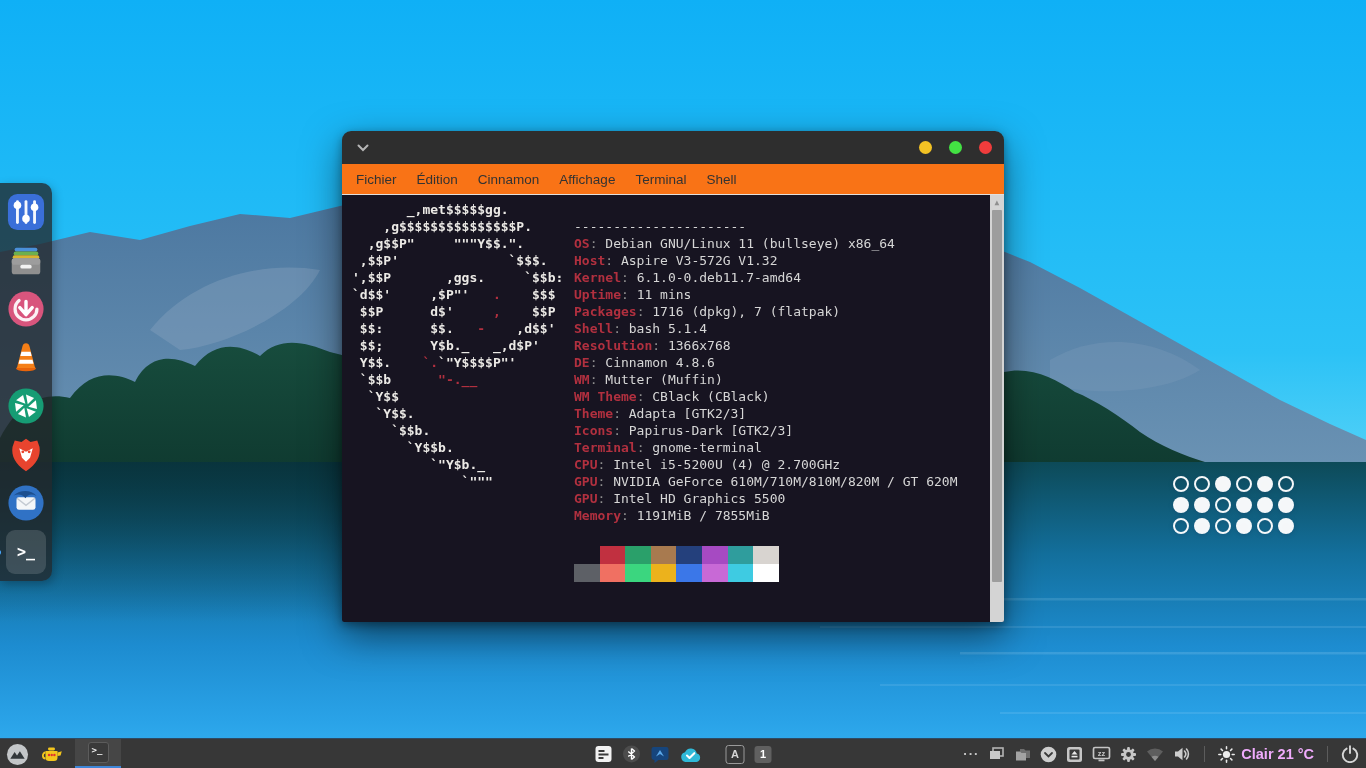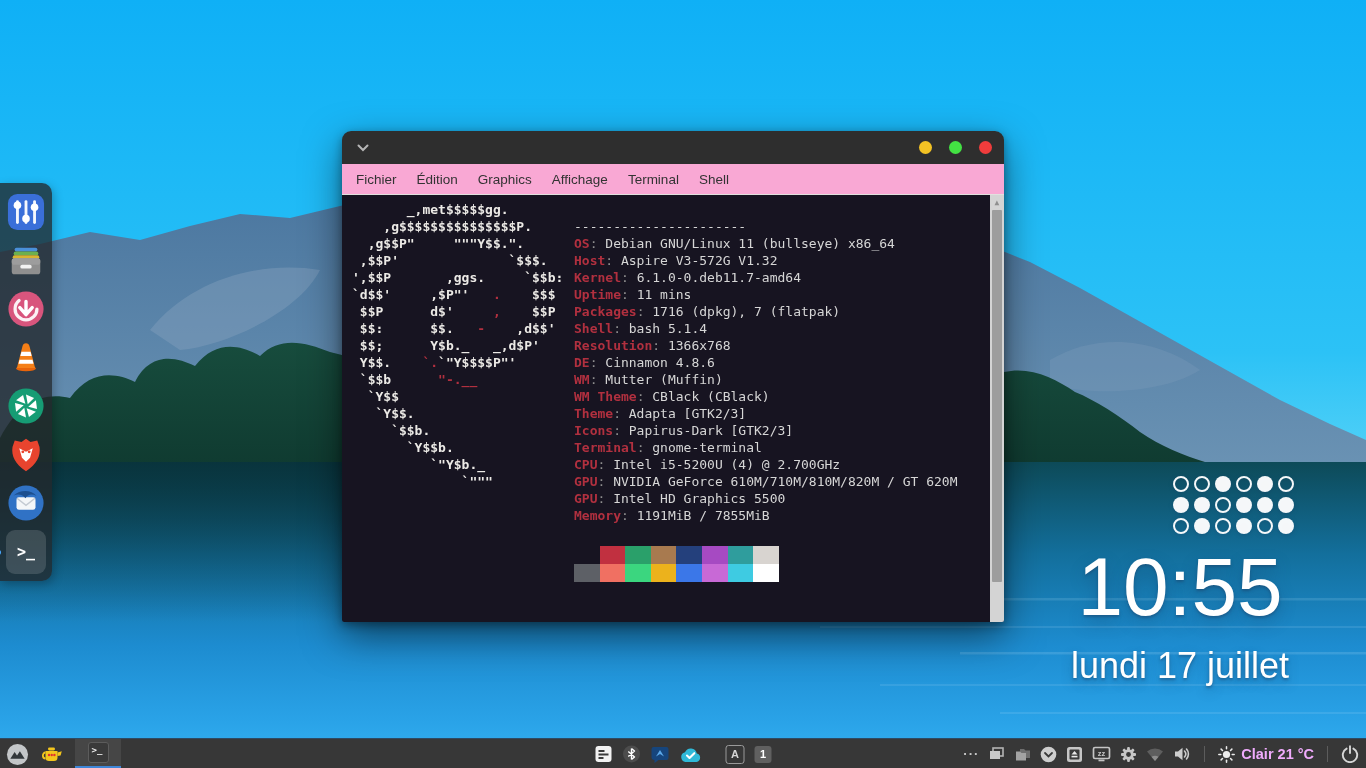--- a/index.html
+++ b/index.html
@@ -23,21 +23,21 @@
   .window{position:absolute;left:342px;top:131px;width:662px;height:491px;
     border-radius:9px 9px 2px 2px;overflow:hidden;z-index:6;
     box-shadow:0 14px 38px rgba(0,0,0,.5),0 3px 10px rgba(0,0,0,.35);}
   .titlebar{height:33px;background:#2e2e2e;position:relative;display:flex;align-items:center;}
   .tb-chevron{margin-left:15px;}
   .tb-buttons{position:absolute;right:12px;top:0;height:33px;display:flex;align-items:center;gap:17px;}
   .tb-btn{width:13px;height:13px;border-radius:50%;}
   .tb-min{background:#f3c224;}
   .tb-max{background:#43e143;}
   .tb-close{background:#f03c3c;}
-  .menubar{height:31px;background:#f9a8d4;display:flex;align-items:center;
+  .menubar{height:31px;background:#f97316;display:flex;align-items:center;
     font-size:13.5px;color:#333;padding-left:4px;border-bottom:1px solid #e2e0de;box-sizing:border-box;}
   .menu-item{padding:0 10px;line-height:31px;cursor:default;}
 
   .term{position:relative;height:473px;background:#171421;
     font-family:"DejaVu Sans Mono",monospace;font-size:13px;line-height:17px;color:#d6d6d6;}
   .term-inner{position:absolute;left:10px;top:6px;right:16px;bottom:0;display:flex;}
   .art{width:222px;white-space:pre;color:#eceae6;font-weight:bold;}
   .art .red{color:#b1303f;}
   .info{margin-top:17px;white-space:pre;}
   .info .lab{color:#b1303f;font-weight:bold;}
@@ -217,21 +217,21 @@
       </svg>
       <div class="tb-buttons">
         <span class="tb-btn tb-min"></span>
         <span class="tb-btn tb-max"></span>
         <span class="tb-btn tb-close"></span>
       </div>
     </div>
     <div class="menubar" id="menu-bar">
         <span class="menu-item">Fichier</span>
         <span class="menu-item">Édition</span>
-        <span class="menu-item">Graphics</span>
+        <span class="menu-item">Cinnamon</span>
         <span class="menu-item">Affichage</span>
         <span class="menu-item">Terminal</span>
         <span class="menu-item">Shell</span>
       </div>
     <div class="term">
       <div class="term-inner">
         <div class="art" id="ascii-art"><div><span>       _,met$$$$$gg.</span></div><div><span>    ,g$$$$$$$$$$$$$$$P.</span></div><div><span>  ,g$$P"     """Y$$.".</span></div><div><span> ,$$P'              `$$$.</span></div><div><span>',$$P       ,ggs.     `$$b:</span></div><div><span>`d$$'     ,$P"'   </span><span class="red">.</span><span>    $$$</span></div><div><span> $$P      d$'     </span><span class="red">,</span><span>    $$P</span></div><div><span> $$:      $$.   </span><span class="red">-</span><span>    ,d$$'</span></div><div><span> $$;      Y$b._   _,d$P'</span></div><div><span> Y$$.    </span><span class="red">`.</span><span>`"Y$$$$P"'</span></div><div><span> `$$b      </span><span class="red">"-.__</span></div><div><span>  `Y$$</span></div><div><span>   `Y$$.</span></div><div><span>     `$$b.</span></div><div><span>       `Y$$b.</span></div><div><span>          `"Y$b._</span></div><div><span>              `"""</span></div></div>
         <div>
           <div class="info" id="info-lines"><div class="val">----------------------</div><div><span class="lab">OS</span><span class="dim">: </span><span class="val">Debian GNU/Linux 11 (bullseye) x86_64</span></div><div><span class="lab">Host</span><span class="dim">: </span><span class="val">Aspire V3-572G V1.32</span></div><div><span class="lab">Kernel</span><span class="dim">: </span><span class="val">6.1.0-0.deb11.7-amd64</span></div><div><span class="lab">Uptime</span><span class="dim">: </span><span class="val">11 mins</span></div><div><span class="lab">Packages</span><span class="dim">: </span><span class="val">1716 (dpkg), 7 (flatpak)</span></div><div><span class="lab">Shell</span><span class="dim">: </span><span class="val">bash 5.1.4</span></div><div><span class="lab">Resolution</span><span class="dim">: </span><span class="val">1366x768</span></div><div><span class="lab">DE</span><span class="dim">: </span><span class="val">Cinnamon 4.8.6</span></div><div><span class="lab">WM</span><span class="dim">: </span><span class="val">Mutter (Muffin)</span></div><div><span class="lab">WM Theme</span><span class="dim">: </span><span class="val">CBlack (CBlack)</span></div><div><span class="lab">Theme</span><span class="dim">: </span><span class="val">Adapta [GTK2/3]</span></div><div><span class="lab">Icons</span><span class="dim">: </span><span class="val">Papirus-Dark [GTK2/3]</span></div><div><span class="lab">Terminal</span><span class="dim">: </span><span class="val">gnome-terminal</span></div><div><span class="lab">CPU</span><span class="dim">: </span><span class="val">Intel i5-5200U (4) @ 2.700GHz</span></div><div><span class="lab">GPU</span><span class="dim">: </span><span class="val">NVIDIA GeForce 610M/710M/810M/820M / GT 620M</span></div><div><span class="lab">GPU</span><span class="dim">: </span><span class="val">Intel HD Graphics 5500</span></div><div><span class="lab">Memory</span><span class="dim">: </span><span class="val">1191MiB / 7855MiB</span></div></div>
           <div class="palette" id="palette">
@@ -280,24 +280,20 @@
       <div class="bdot on"></div>
       <div class="bdot on"></div>
       <div class="bdot on"></div>
       <div class="bdot off"></div>
       <div class="bdot on"></div>
       <div class="bdot off"></div>
       <div class="bdot on"></div>
       <div class="bdot off"></div>
       <div class="bdot on"></div>
     </div>
-  <div class="clock-widget">
-    <div class="clock-time">10:55</div>
-    <div class="clock-date">lundi 17 juillet</div>
-  </div>
 
   <div class="panel">
     <div class="p-left">
       <svg width="23" height="23" viewBox="0 0 24 24">
         <circle cx="12" cy="12" r="11" fill="#c3c6c8"></circle>
         <path d="M4.5,16.5 L9,9.5 L11.5,13 L14.5,8.5 L19.5,16.5 Z" fill="#32373a"></path>
       </svg>
       <svg width="24" height="24" viewBox="0 0 24 24">
         <rect x="8" y="5.5" width="7" height="3" rx="1.4" fill="#f2c51d"></rect>
         <path d="M5.5,9 L17.5,9 L17.5,15.5 A3.5,3.5 0 0 1 14,19 L9,19 A3.5,3.5 0 0 1 5.5,15.5 Z" fill="#f2c51d"></path>

